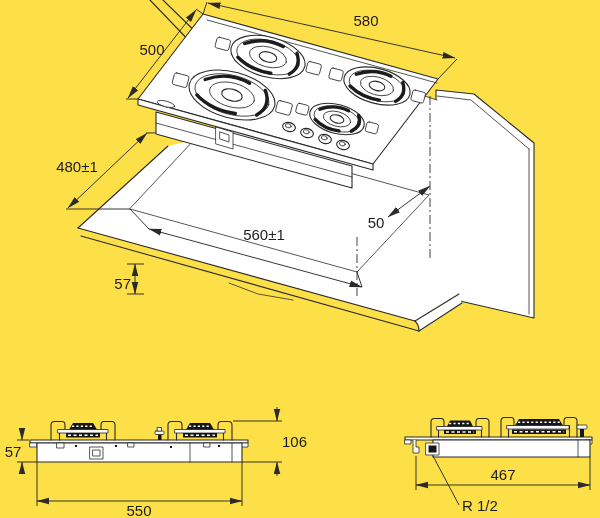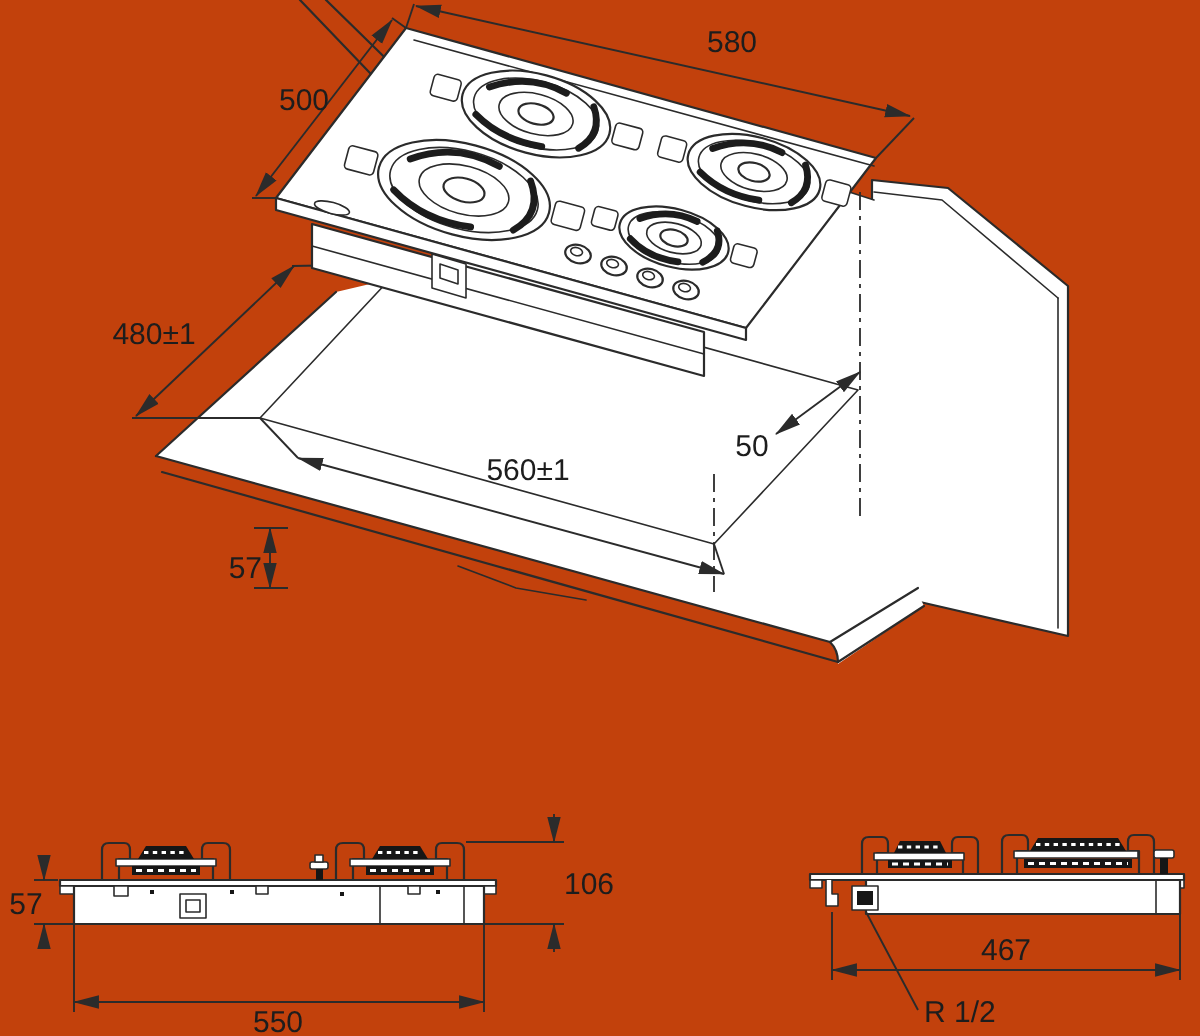--- a/index.html
+++ b/index.html
@@ -1,16 +1,16 @@
 <!DOCTYPE html>
 <html><head>
 <meta charset="utf-8">
 <style>
   html,body{margin:0;padding:0;background:#ffffff}
-  .page{width:600px;height:518px;background:#c2410c;position:relative;overflow:hidden}
+  .page{width:600px;height:518px;background:#fde047;position:relative;overflow:hidden}
   svg{display:block}
   .ln{stroke:#2b2b2b;stroke-width:1.1;fill:none;stroke-linecap:round;stroke-linejoin:round}
   .thin{stroke-width:0.8}
   .fw{fill:#ffffff}
   .dim{stroke:#2b2b2b;stroke-width:0.95;fill:none;stroke-linecap:butt}
   .cl{stroke:#2b2b2b;stroke-width:0.9;stroke-dasharray:9 3 2 3;fill:none}
   .arm{stroke:#1c1c1c;stroke-width:3.4;fill:none;stroke-linecap:round}
   .dk{fill:#161616;stroke:none}
   .wd{stroke:#ffffff;stroke-width:1.5;fill:none;stroke-dasharray:2.2 2.2}
   .wd2{stroke:#ffffff;stroke-width:1.5;fill:none;stroke-dasharray:3 2.5}

